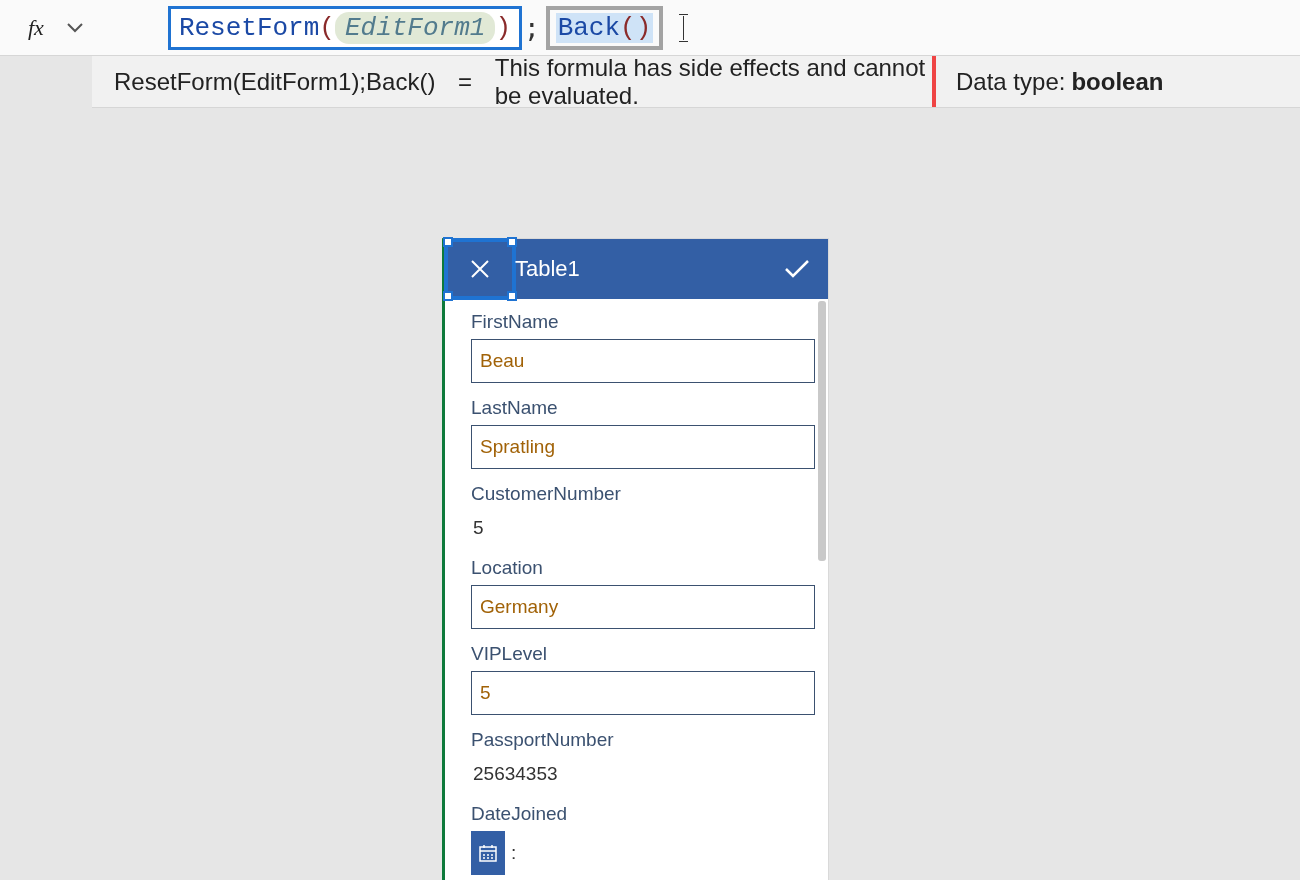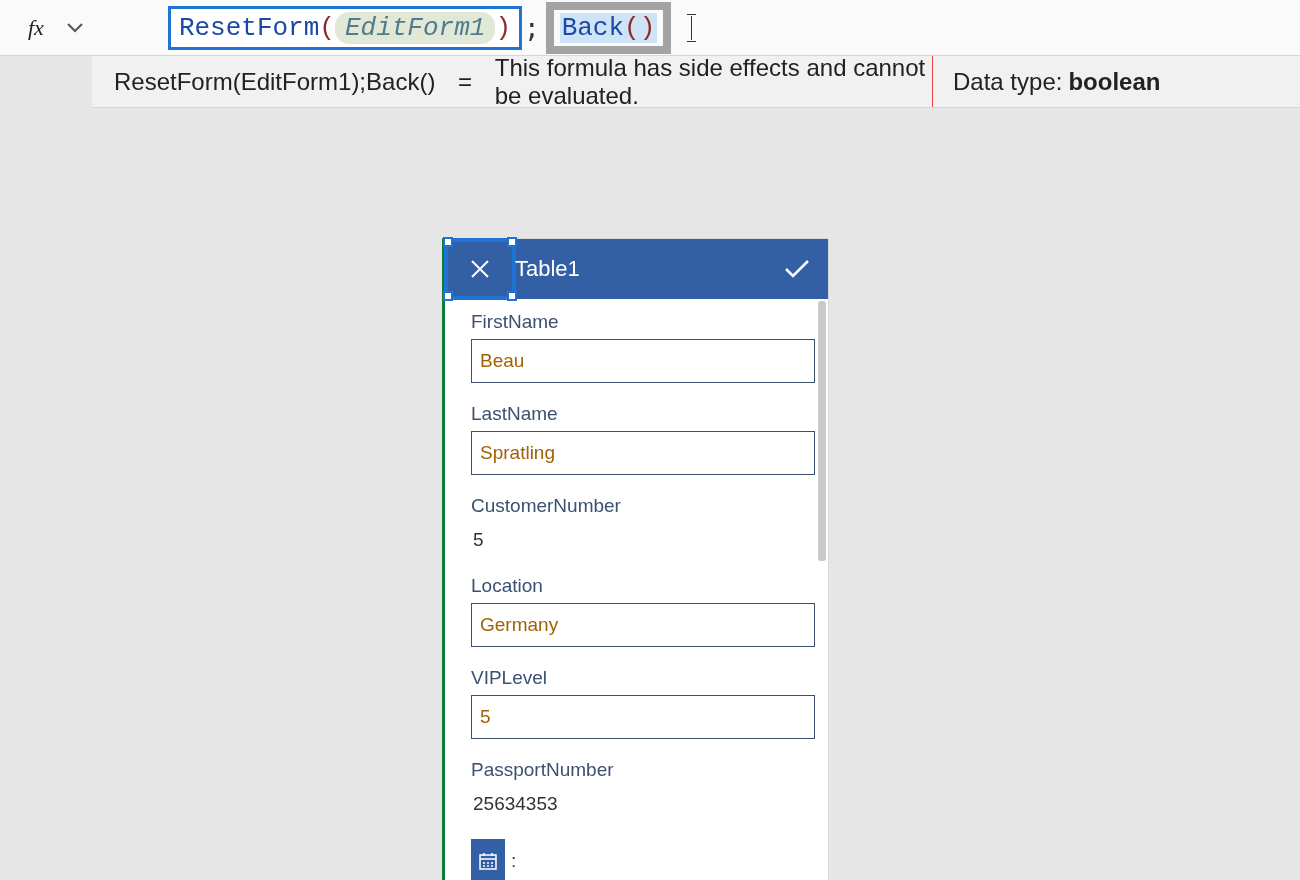--- a/index.html
+++ b/index.html
@@ -54,21 +54,21 @@
   .paren { color: #8a2a2a; }
   .arg-pill {
     background: #e1e9d6;
     border-radius: 14px;
     padding: 1px 10px;
     font-style: italic;
     color: #527b8d;
   }
   .semicolon { color: #333; font-family: Consolas, monospace; }
   .back-highlight {
-    border: 8px solid #a3a3a3;
+    border: 4px solid #a3a3a3;
     padding: 3px 6px;
     margin-left: 4px;
     display: inline-flex;
     align-items: center;
   }
   .back-sel {
     background: #cfe3f7;
     color: #1b49a5;
     padding: 0 2px;
   }
@@ -99,21 +99,21 @@
   }
   .result-left {
     flex: 1;
     display: flex;
     align-items: center;
     padding-left: 22px;
     gap: 8px;
   }
   .result-right {
     width: 368px;
-    border-left: 1px solid #ef4444;
+    border-left: 4px solid #ef4444;
     display: flex;
     align-items: center;
     padding-left: 20px;
     gap: 6px;
   }
 
   
   .canvas {
     position: absolute;
     top: 108px;
@@ -187,21 +187,21 @@
   }
   .scrollbar-track {
     position: absolute;
     right: 2px;
     top: 2px;
     width: 8px;
     height: 260px;
     background: #c9c9c9;
     border-radius: 3px;
   }
-  .form-group { margin-bottom: 20px; }
+  .form-group { margin-bottom: 14px; }
   .form-label {
     color: #3b5170;
     font-size: 19px;
     margin-bottom: 6px;
     display: block;
   }
   .text-input {
     width: 344px;
     height: 44px;
     border: 1.5px solid #3b5170;
@@ -334,20 +334,21 @@
         <span class="form-label">VIPLevel</span>
         <input class="text-input" value="5" style="">
       </div>
 
       <div class="form-group">
         <span class="form-label">PassportNumber</span>
         <div class="static-val">25634353</div>
       </div>
 
       <div class="form-group">
+        <span class="form-label">DateJoined</span>
         <div class="date-row">
           <div class="date-btn">
             <svg width="18" height="18" viewBox="0 0 18 18">
               <rect x="1" y="3" width="16" height="14" fill="none" stroke="#fff" stroke-width="1.5"></rect>
               <line x1="1" y1="7" x2="17" y2="7" stroke="#fff" stroke-width="1.5"></line>
               <line x1="5" y1="1" x2="5" y2="4" stroke="#fff" stroke-width="1.5"></line>
               <line x1="13" y1="1" x2="13" y2="4" stroke="#fff" stroke-width="1.5"></line>
               <circle cx="5" cy="11" r="1" fill="#fff"></circle>
                 <circle cx="9" cy="11" r="1" fill="#fff"></circle>
                 <circle cx="13" cy="11" r="1" fill="#fff"></circle>

